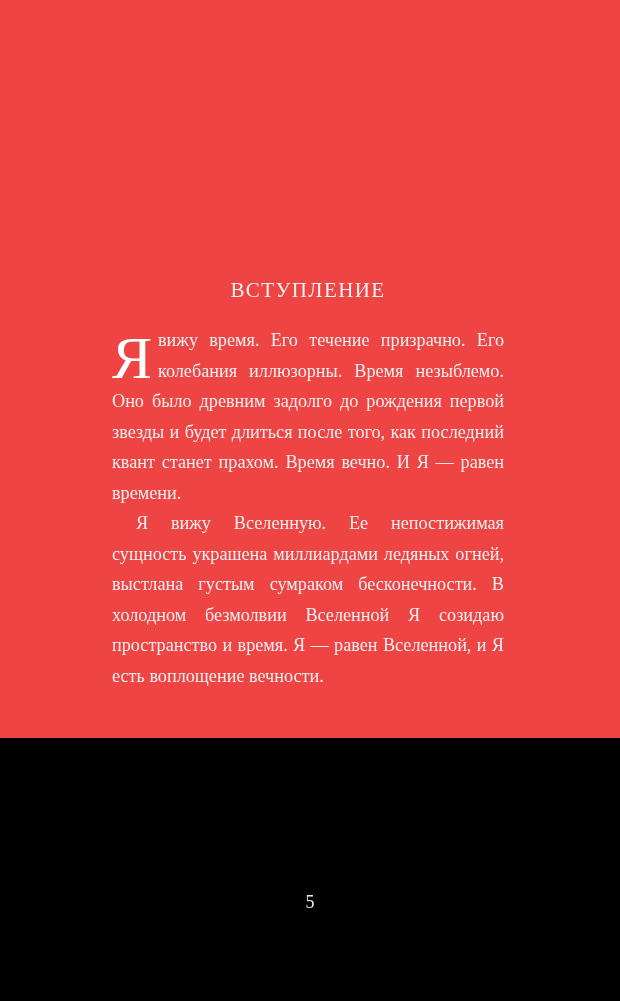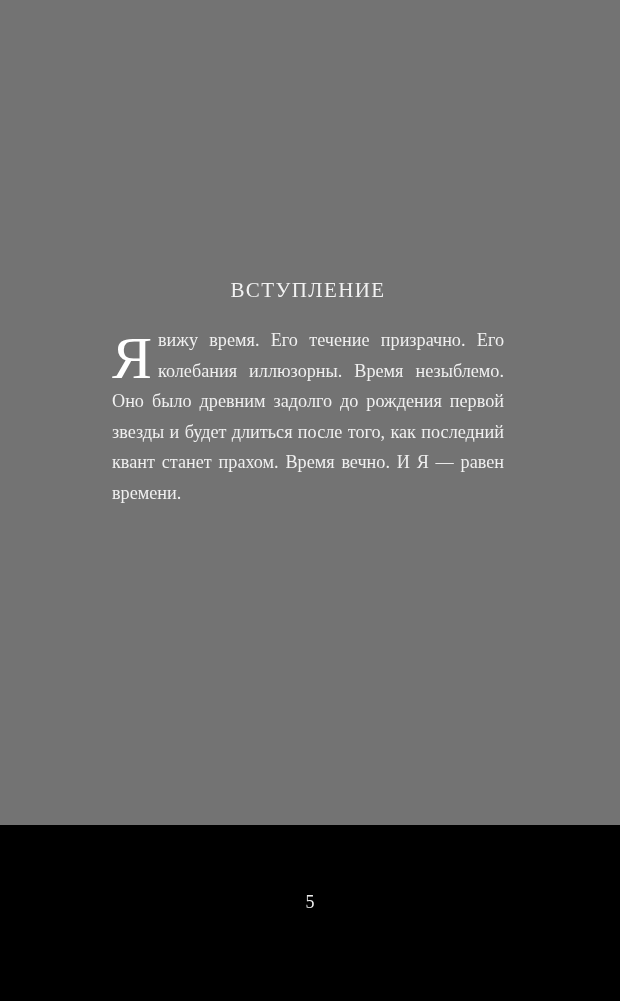--- a/index.html
+++ b/index.html
@@ -11,22 +11,22 @@
     width: 620px;
     height: 1001px;
     overflow: hidden;
     font-family: "Liberation Serif", "DejaVu Serif", serif;
     color: #ffffff;
   }
 
   .page {
     position: relative;
     width: 620px;
-    height: 825px;
-    background: #737373;
+    height: 738px;
+    background: #ef4444;
   }
 
   .content {
     position: absolute;
     left: 112px;
     top: 278px;
     width: 392px;
   }
 
   .chapter-title {
@@ -85,18 +85,19 @@
 
   <div class="content">
 
     <h1 class="chapter-title">ВСТУПЛЕНИЕ</h1>
 
     <p class="para dropcap-para">
       <span class="dropcap">Я</span><span>вижу время. Его течение призрачно. Его колебания иллюзорны. Время незыблемо. Оно было древним задолго до рождения первой звезды и будет длиться после того, как последний квант станет прахом. Время вечно. И Я — равен времени.</span>
     </p>
 
 
+    <p class="para">Я вижу Вселенную. Ее непостижимая сущность украшена миллиардами ледяных огней, выстлана густым сумраком бесконечности. В холодном безмолвии Вселенной Я созидаю пространство и время. Я — равен Вселенной, и Я есть воплощение вечности.</p>
 
   </div>
 
   <div class="folio">5</div>
 
 </div>
 
 </body></html>

